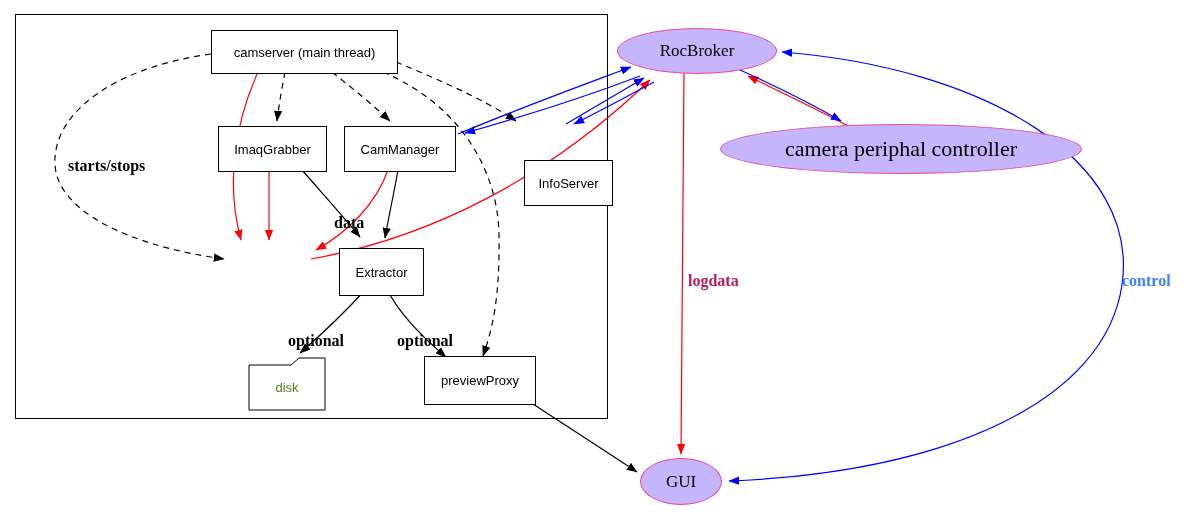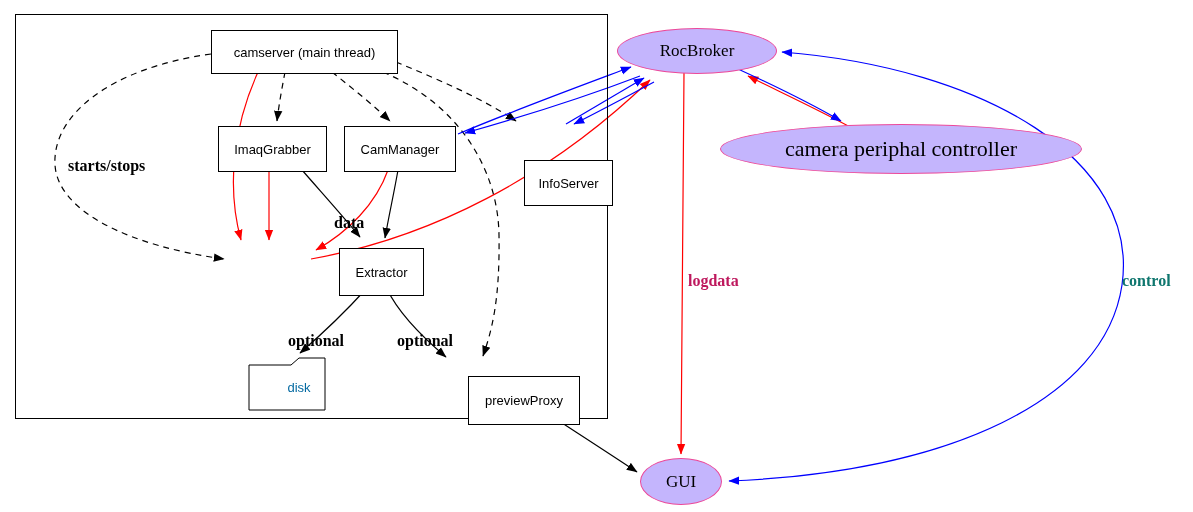--- a/index.html
+++ b/index.html
@@ -7,24 +7,24 @@
          font-family:"Liberation Sans",sans-serif;border-radius:6px;}
   .stage svg{position:absolute;left:0;top:0;}
   .cluster{position:absolute;border:1px solid #000;background:transparent;}
   .node-box{position:absolute;border:1px solid #000;background:#fff;
             display:flex;align-items:center;justify-content:center;
             font:13px "Liberation Sans",sans-serif;color:#000;text-align:center;}
   .node-ellipse{position:absolute;border:1px solid #ec4899;border-radius:50%;background:#c4b5fd;
             display:flex;align-items:center;justify-content:center;
             font:17px "Liberation Serif",serif;color:#000;text-align:left;}
   .node-label-plain{position:absolute;display:flex;align-items:center;justify-content:center;
-            font:13px "Liberation Sans",sans-serif;color:#0369a1;padding-left:12px;}
+            font:13px "Liberation Sans",sans-serif;color:#4d7c0f;}
   .edge-label{position:absolute;font:bold 16px "Liberation Serif",serif;color:#000;white-space:nowrap;margin-top:16px;}
   .edge-label.red{color:#be185d;}
-  .edge-label.blue{color:#0f766e;}
+  .edge-label.blue{color:#3b82f6;}
   .e{fill:none;stroke-width:1.2px;}
   .k{stroke:#000000;}
   .r{stroke:#ff0000;}
   .b{stroke:#0000ff;}
   .dash{stroke-dasharray:6 5;}
 </style>
 </head>
 <body>
 
 <div class="stage">
@@ -74,21 +74,21 @@
     <path d="M249,365 L291,365 L299,358 L325,358 L325,410 L249,410 Z" fill="#ffffff" stroke="#000000" stroke-width="1"></path>
   </svg>
 
   <div class="cluster" style="left:15px;top:14px;width:591px;height:403px;"></div>
 
   <div class="node-box" style="left:211px;top:30px;width:185px;height:42px;">camserver (main thread)</div>
   <div class="node-box" style="left:218px;top:126px;width:107px;height:44px;">ImaqGrabber</div>
   <div class="node-box" style="left:344px;top:126px;width:110px;height:44px;">CamManager</div>
   <div class="node-box" style="left:524px;top:126px;width:87px;height:44px;margin-top:34px;">InfoServer</div>
   <div class="node-box" style="left:339px;top:235px;width:83px;height:46px;margin-top:13px;">Extractor</div>
-  <div class="node-box" style="left:424px;top:376px;width:110px;height:47px;margin-left:44px;">previewProxy</div>
+  <div class="node-box" style="left:424px;top:356px;width:110px;height:47px;">previewProxy</div>
 
   <div class="node-label-plain" style="left:249px;top:364px;width:76px;height:46px;">disk</div>
 
   <div class="node-ellipse" style="left:617px;top:28px;width:158px;height:44px;">RocBroker</div>
   <div class="node-ellipse" style="left:720px;top:124px;width:360px;height:48px;font-size:22px;">camera periphal controller</div>
   <div class="node-ellipse" style="left:640px;top:458px;width:80px;height:45px;">GUI</div>
 
   <div class="edge-label" style="left:68px;top:141px;">starts/stops</div>
   <div class="edge-label" style="left:334px;top:198px;">data</div>
   <div class="edge-label" style="left:288px;top:316px;">optional</div>

